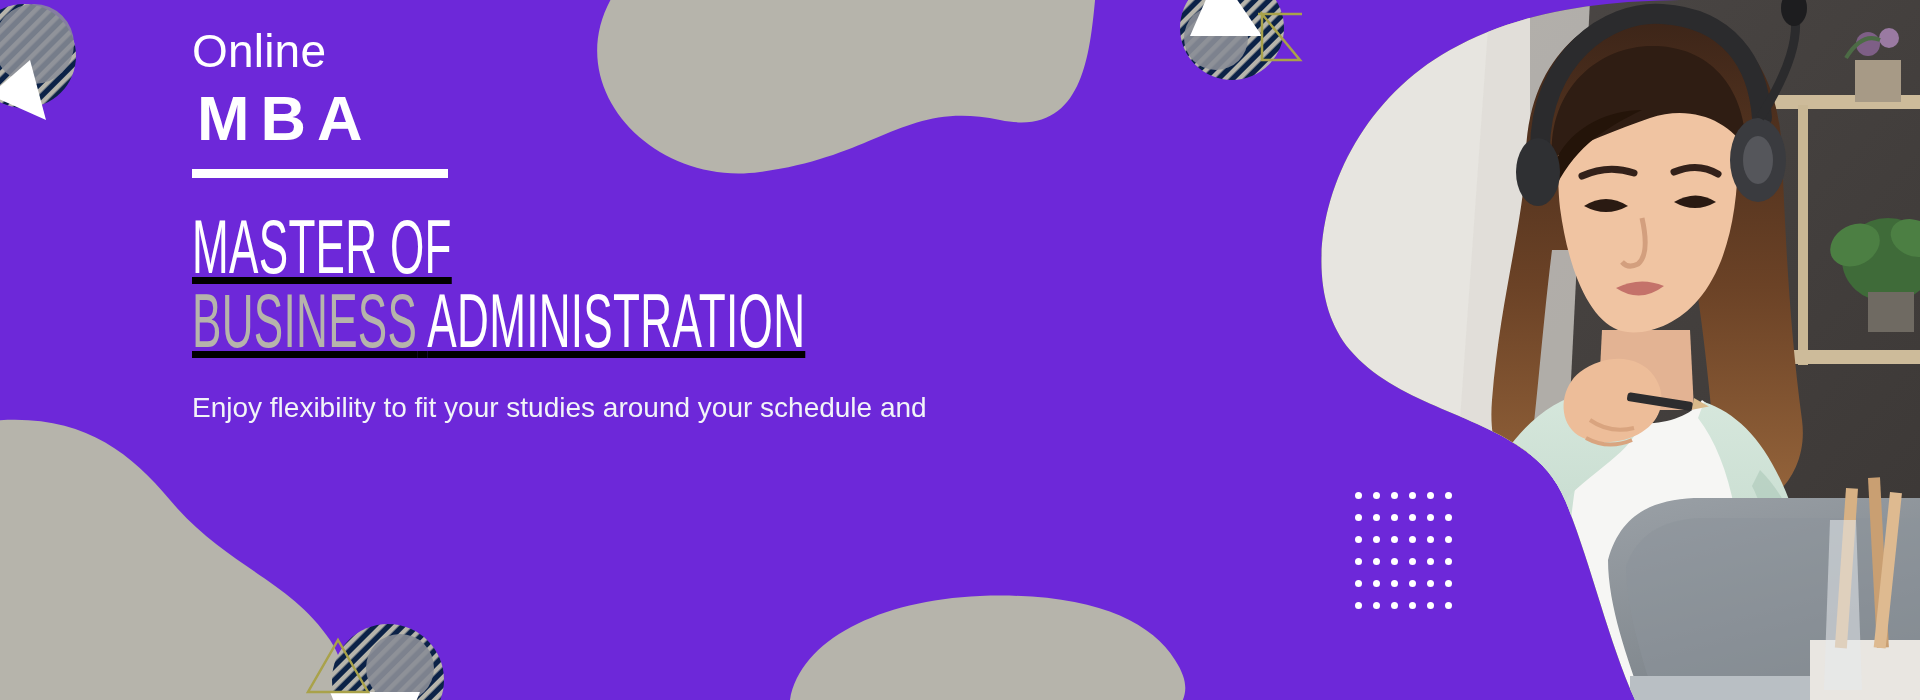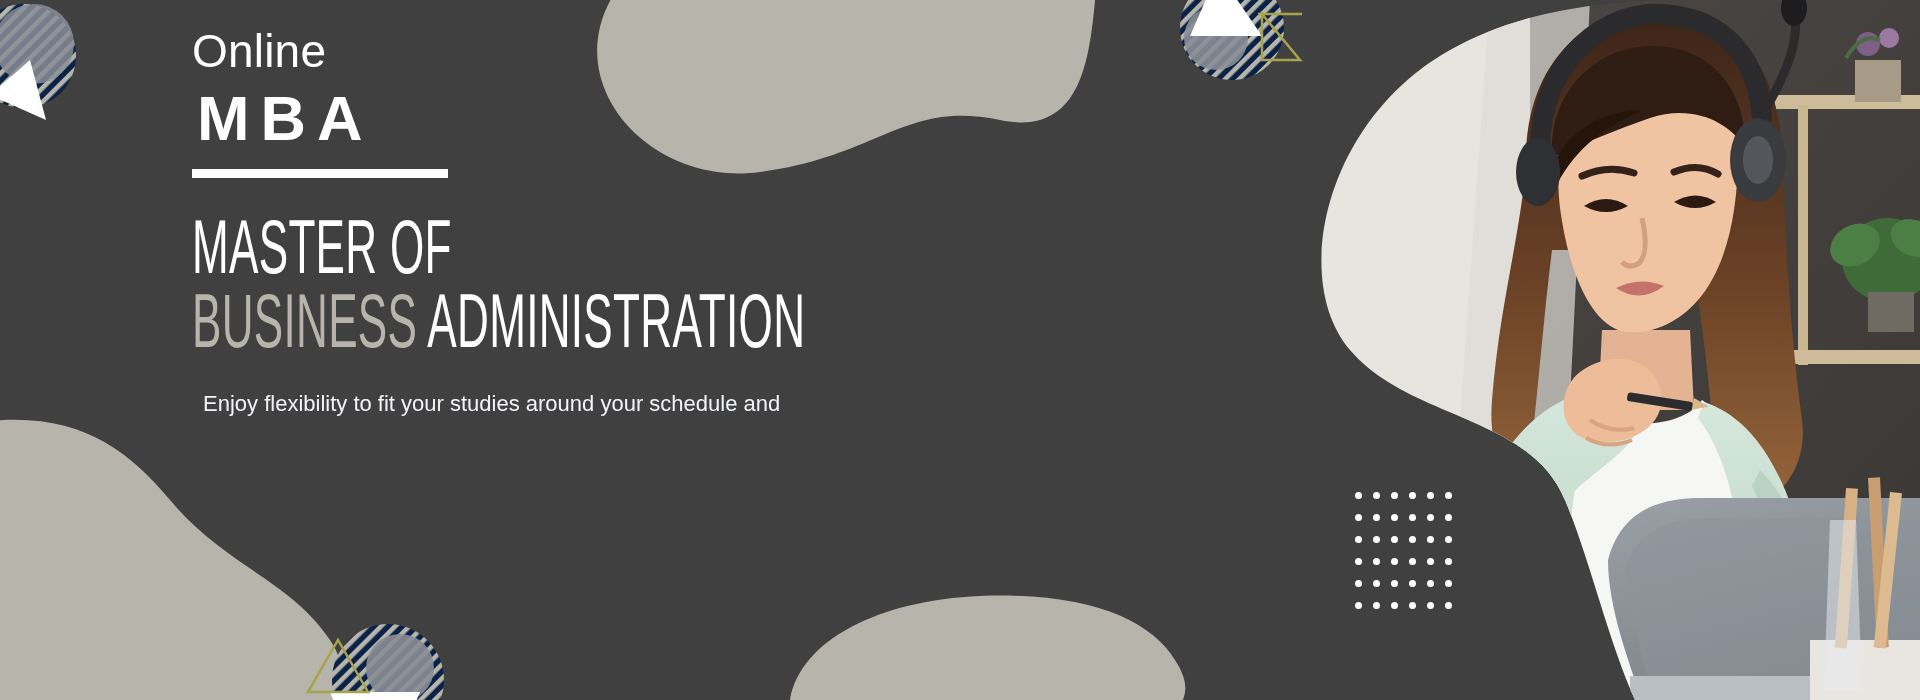--- a/index.html
+++ b/index.html
@@ -9,21 +9,21 @@
   }
   body {
     font-family: "Liberation Sans", sans-serif;
   }
 
   .banner {
     position: relative;
     width: 1920px;
     height: 700px;
     overflow: hidden;
-    background: #404040;
+    background: #6d28d9;
   }
 
   
   .blob-layer {
     position: absolute;
     inset: 0;
     width: 1920px;
     height: 700px;
     pointer-events: none;
   }
@@ -61,42 +61,43 @@
 
   .rule {
     width: 256px;
     height: 9px;
     background: #ffffff;
     margin: 8px 0 0 0;
   }
 
   .headline {
     margin: 32px 0 0 0;
+    text-decoration: underline;
   }
 
   .headline-line {
     font-family: "Liberation Sans Narrow", "Liberation Sans", sans-serif;
     font-size: 76px;
     line-height: 0.98;
     font-weight: 400;
     color: #ffffff;
     letter-spacing: 0.5px;
     transform: scaleX(0.58);
     transform-origin: left center;
     white-space: nowrap;
     font-stretch: condensed;
   }
 
   .headline-line .accent {
     color: #b6b4ab;
   }
 
   .body-copy {
-    margin: 30px 0 0 11px;
-    font-size: 22px;
+    margin: 30px 0 0 0;
+    font-size: 28px;
     line-height: 1.36;
     color: #f2f4f8;
     font-weight: 400;
     max-width: 1010px;
     font-family: "Liberation Sans", sans-serif;
   }
   .body-copy .ln { display: block; }
 
   
   .dot-grid {

